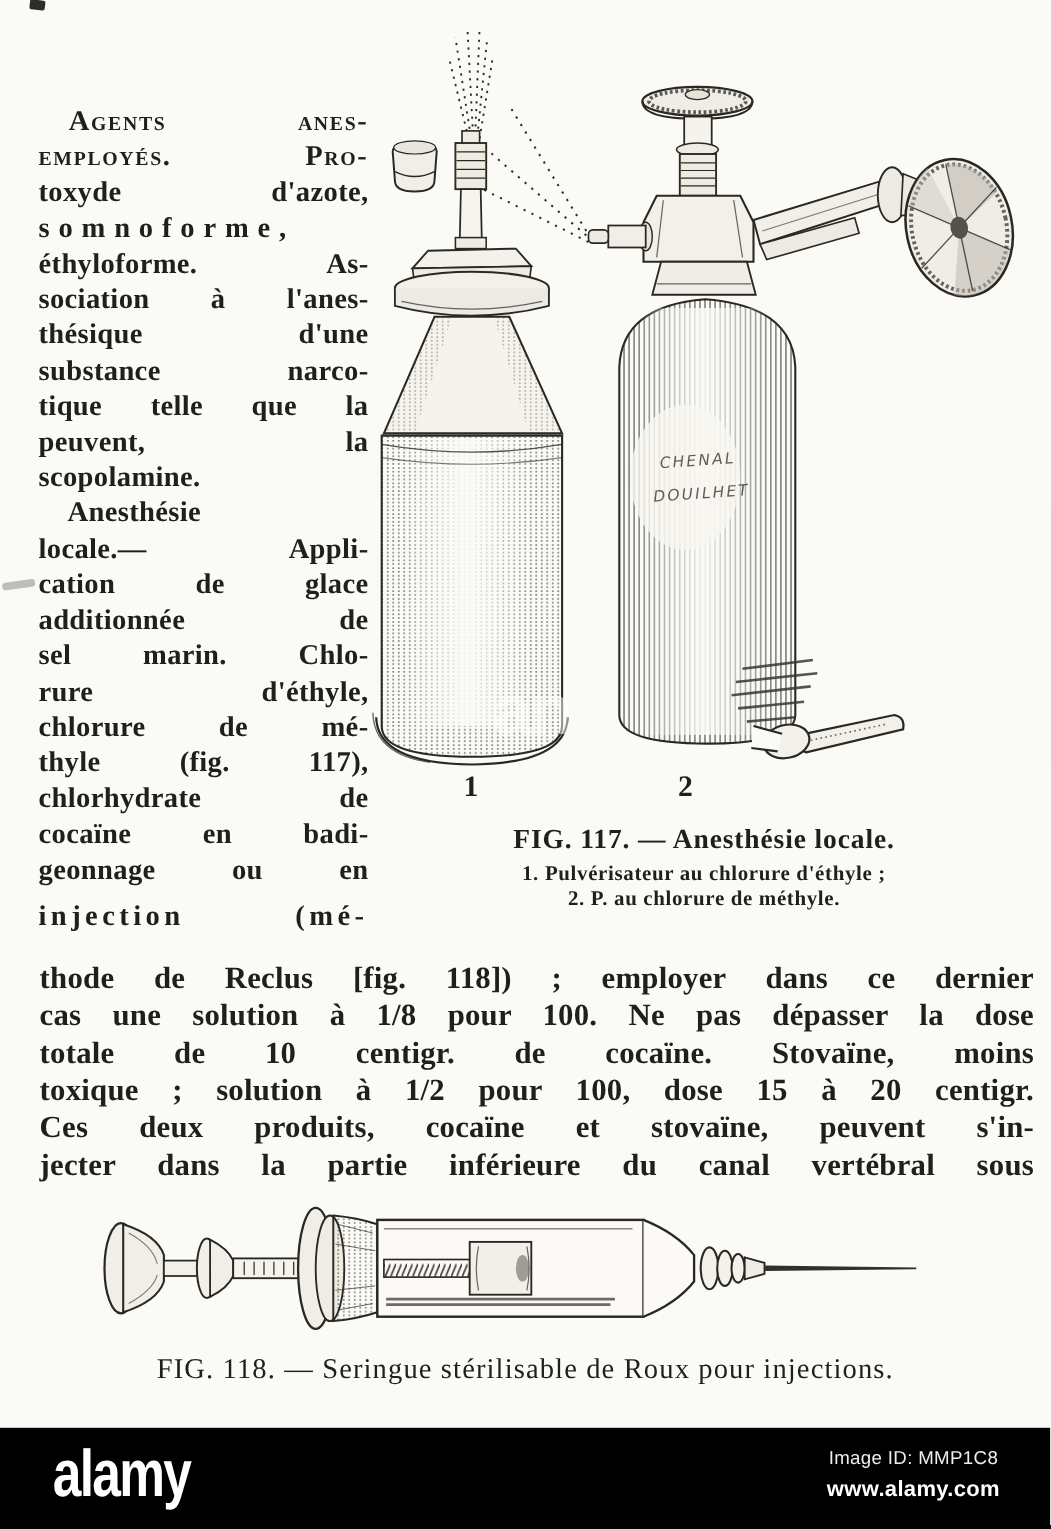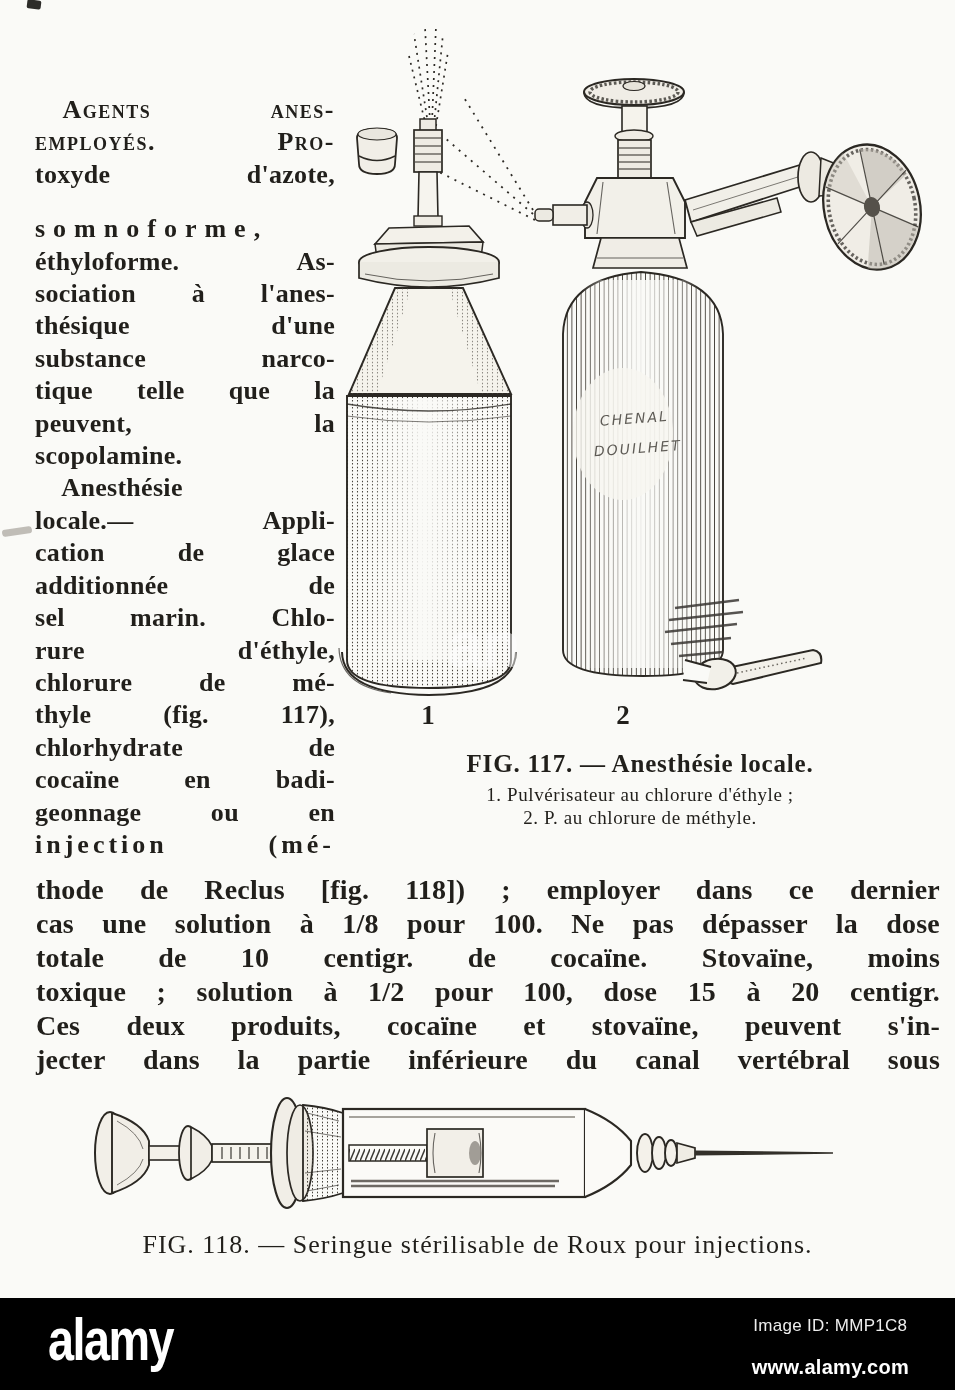--- a/index.html
+++ b/index.html
@@ -14,58 +14,58 @@
   .wm-frag{position:absolute; left:448px; top:608px; font-family:"Liberation Sans", sans-serif; font-weight:700; font-size:64px; color:#ffffff; opacity:.5; letter-spacing:-2px;}
 
   
   .col{position:absolute; left:35px; top:94px; width:300px;}
   .col .tl{
     font-size:26px; font-weight:700; line-height:32.4px;
     text-align:justify; text-align-last:justify; white-space:nowrap;
     letter-spacing:.3px;
   }
   .col .tl.smallcaps{font-variant:small-caps; letter-spacing:1.5px;}
-  .col .tl.spread{letter-spacing:8px;margin-top:22px;}
-  .col .tl.spread-sm{letter-spacing:4px;}
+  .col .tl.spread{letter-spacing:8px;}
+  .col .tl.spread-sm{letter-spacing:4px;margin-top:10px;}
 
   
   .para{position:absolute; left:36px; top:873px; width:904px;}
   .para .tl{
     font-size:28px; font-weight:700; line-height:34px;
     text-align:justify; text-align-last:justify; white-space:nowrap;
     letter-spacing:.2px;
   }
 
   
   .fig117-svg{position:absolute; left:335px; top:22px;}
   .fig-num{position:absolute; top:700px; width:40px; text-align:center; font-size:27px; font-weight:700;}
   .fig-num.n1{left:408px;}
   .fig-num.n2{left:603px;}
   .fig117-cap{position:absolute; left:340px; top:750px; width:600px; text-align:center;}
   .fig117-cap .c1{font-size:25px; font-weight:700; letter-spacing:.8px; margin-bottom:5px;}
-  .fig117-cap .c2{font-size:19px; font-weight:400; line-height:23px; letter-spacing:.6px;}
+  .fig117-cap .c2{font-size:19px; font-weight:700; line-height:23px; letter-spacing:.6px;}
 
   
   .fig118-svg{position:absolute; left:55px; top:1083px;}
   .fig118-cap{position:absolute; left:0; top:1230px; width:955px; text-align:center;
     font-size:26px; font-weight:400; letter-spacing:1px;}
 
   
   .bar{position:absolute; left:0; top:1298px; width:955px; height:104px; background:#000;}
   .bar .logo{
     position:absolute; left:48px; top:12px; color:#fff;
     font-family:"Liberation Sans", sans-serif; font-weight:700; font-size:60px;
     letter-spacing:-2px; line-height:1; transform:scaleX(.78); transform-origin:left center;
   }
   .bar .right{
     position:absolute; right:46px; top:18px; text-align:center;
     font-family:"Liberation Sans", sans-serif;
   }
   .bar .imgid{font-size:17px; color:#ededed; letter-spacing:.3px;}
-  .bar .url{font-size:20px; color:#ffffff; font-weight:700; margin-top:20px; letter-spacing:.3px;}
+  .bar .url{font-size:20px; color:#ffffff; font-weight:700; margin-top:7px; letter-spacing:.3px;}
 
   svg .ink{stroke:#2b2823; fill:none;}
   svg text.inscr{font-family:"DejaVu Sans", sans-serif; font-style:italic; font-size:14px; letter-spacing:2px; fill:#45423c; opacity:.85;}
 </style>
 </head>
 <body>
 
 <div class="page">
 
   <div class="speck"></div>

